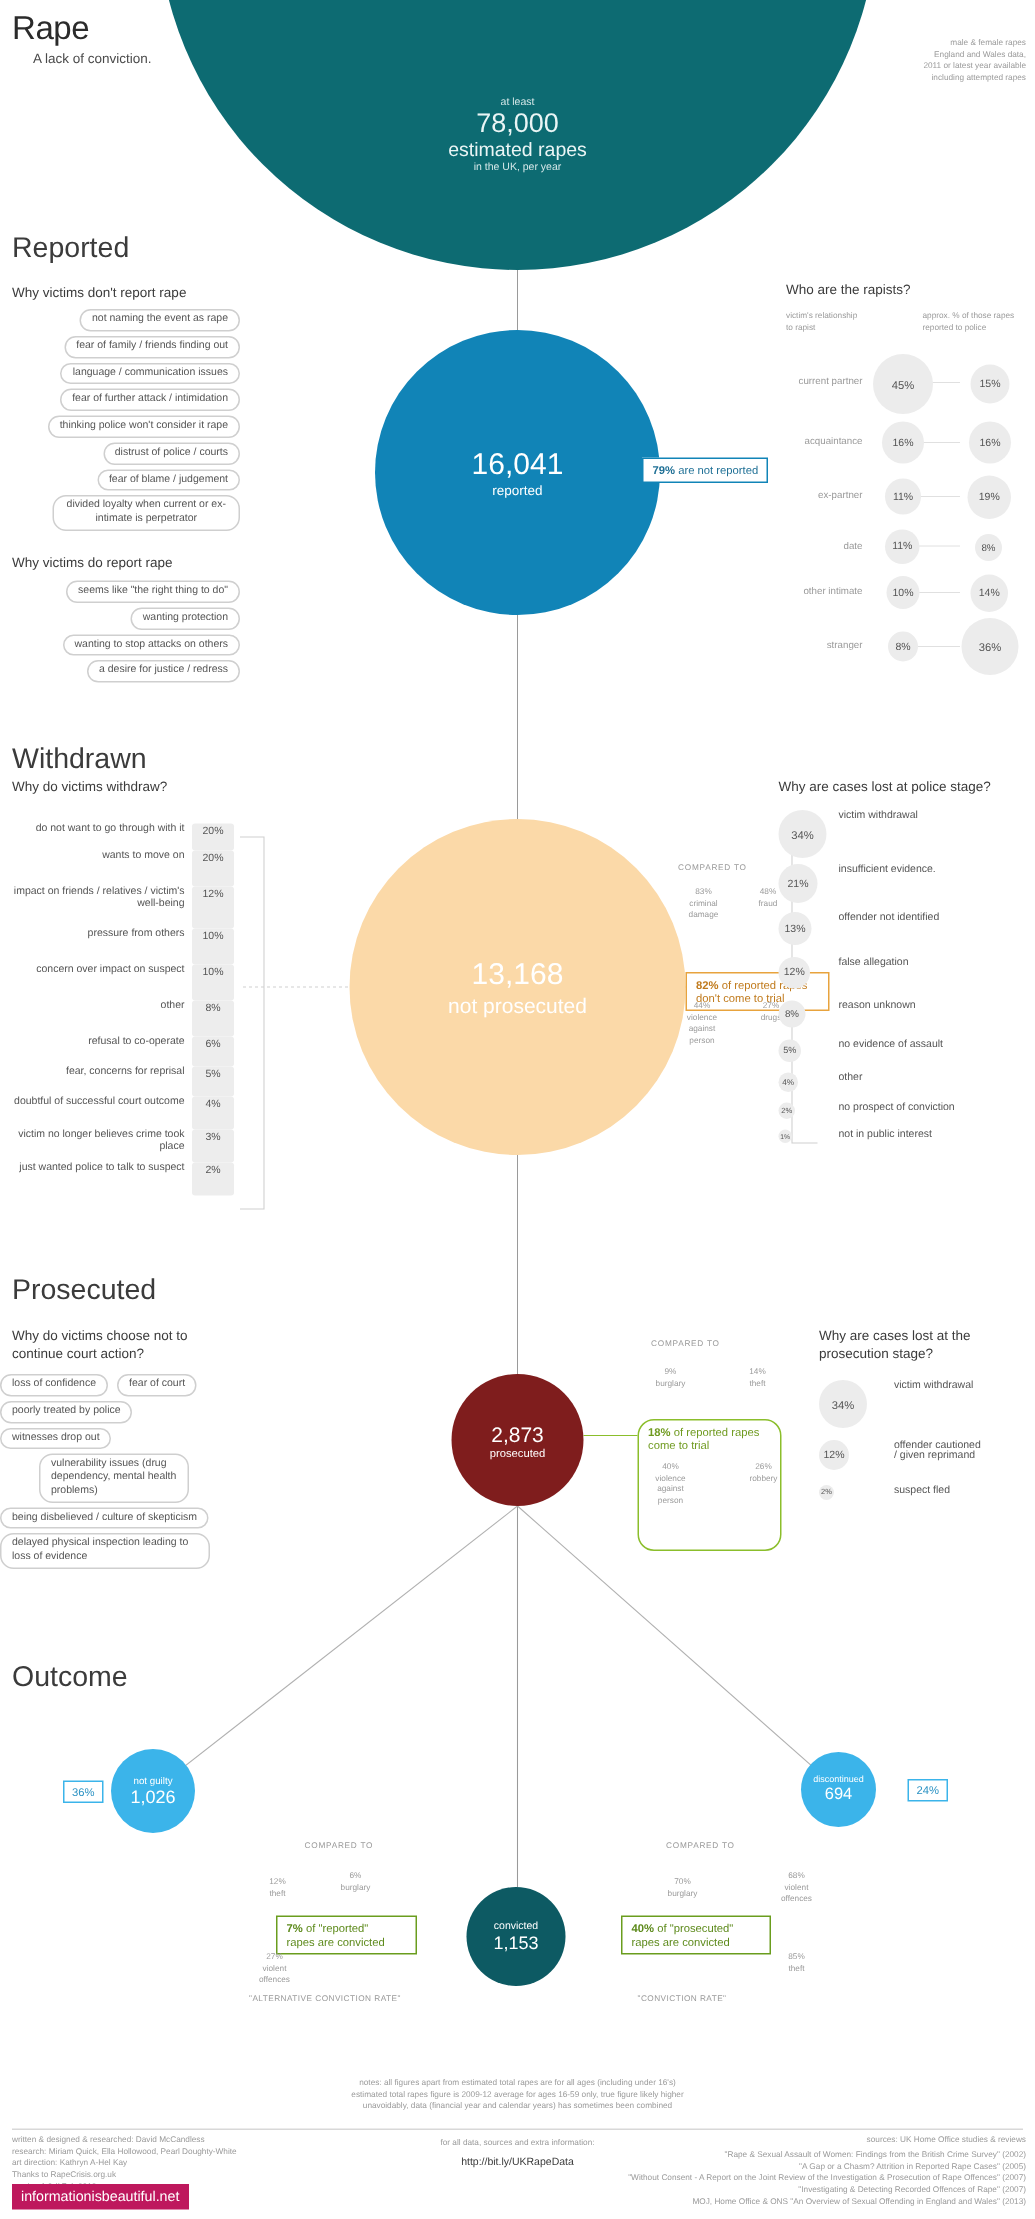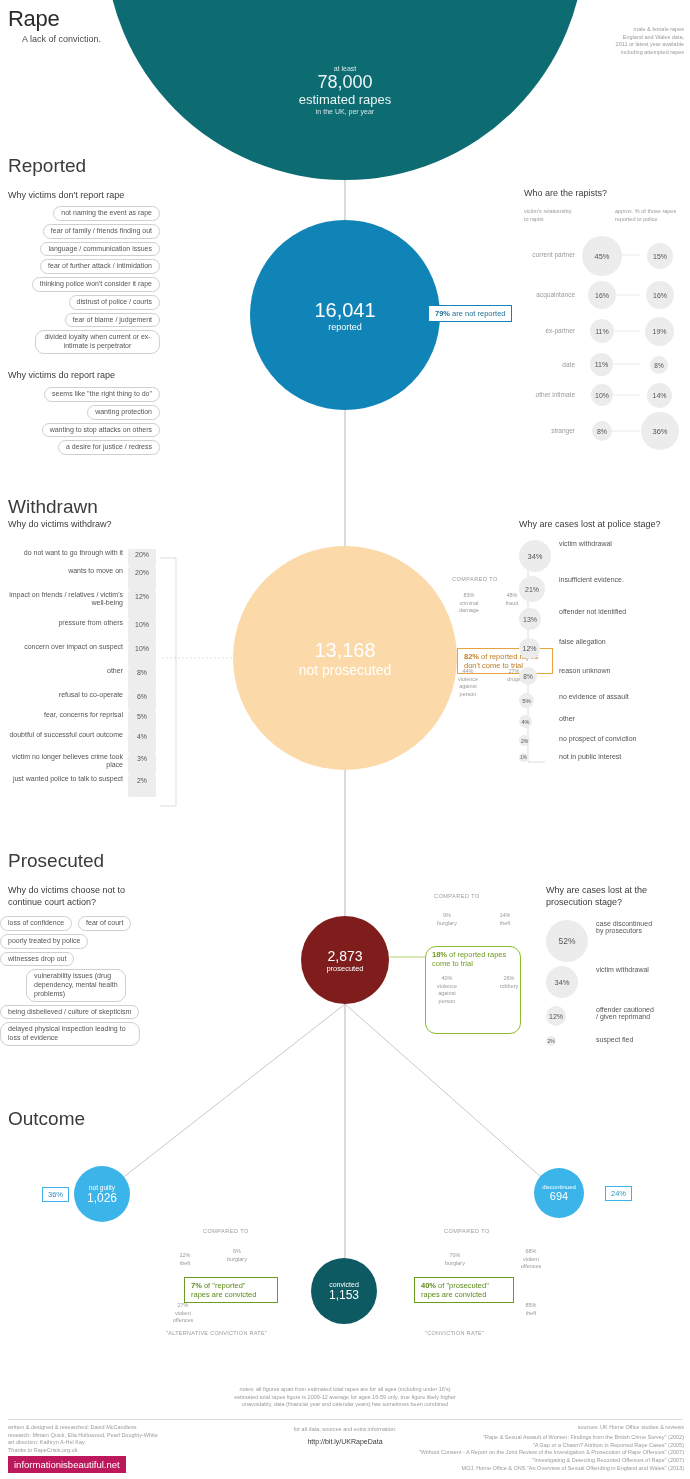--- a/index.html
+++ b/index.html
@@ -405,25 +405,20 @@
 person</span>
 </div>
 <div class="abs micro" style="left:492px; top:975px; text-align:center; width:34px;">
   <span>26%</span><br>
   <span>robbery</span>
 </div>
 
 <div class="abs q-head" style="left:546px; top:884px; white-space:pre-line; line-height:1.35;">Why are cases lost at the
 prosecution stage?</div>
 <div class="abs" style="left:546px; top:920px; width:144px;">
-  <div class="row" style="height:46px;">
-    <div class="circ gcirc" style="width:42px;height:42px;font-size:8.5px;margin-right:8px;">52%</div>
-    <div style="white-space:pre-line;">case discontinued
-by prosecutors</div>
-  </div>
   <div class="row" style="height:40px;">
     <div class="circ gcirc" style="width:32px;height:32px;font-size:7.5px;margin-right:18px;">34%</div>
     <div>victim withdrawal</div>
   </div>
   <div class="row" style="height:30px;">
     <div class="circ gcirc" style="width:20px;height:20px;font-size:7px;margin-right:30px;">12%</div>
     <div style="white-space:pre-line;">offender cautioned
 / given reprimand</div>
   </div>
   <div class="row" style="height:20px;">

